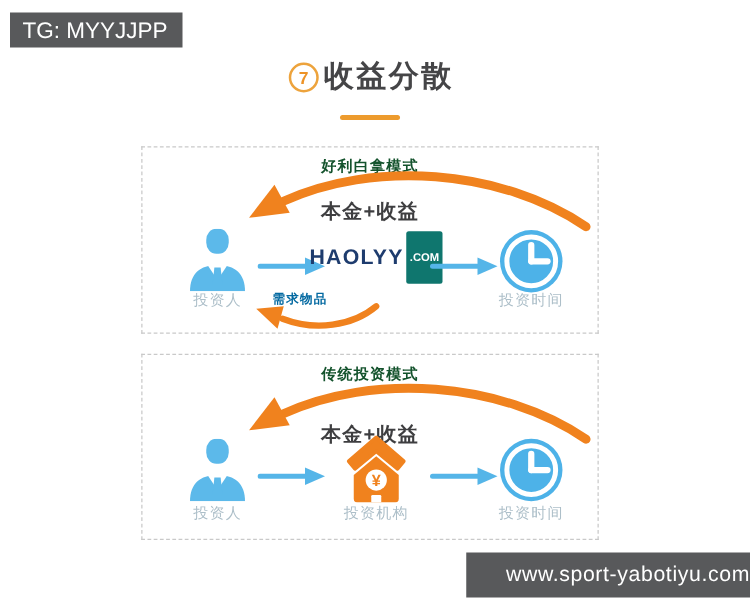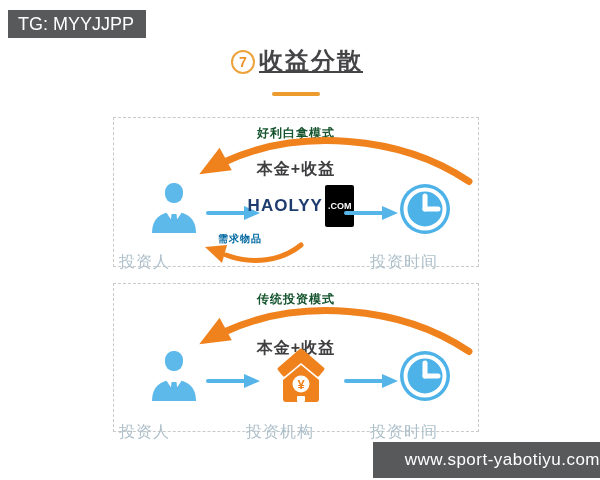--- a/index.html
+++ b/index.html
@@ -19,21 +19,21 @@
   }
 
   
   .circled-number{
     position:absolute;left:231px;top:50px;width:20px;height:20px;
     border:2px solid #EDA33C;border-radius:50%;
     color:#ED9327;font-size:14px;font-weight:bold;line-height:20px;text-align:center;
   }
   .page-title{
     position:absolute;left:259px;top:45px;
-    font-size:24px;font-weight:bold;color:#454547;letter-spacing:2px;text-decoration:underline;
+    font-size:24px;font-weight:bold;color:#454547;letter-spacing:2px;
   }
   .subtitle{
     position:absolute;left:0;top:72px;width:600px;text-align:center;
     font-size:14px;font-weight:bold;color:#454547;letter-spacing:1px;
   }
   .title-underline{
     position:absolute;left:272px;top:92px;width:48px;height:4px;
     background:#ED9B2D;border-radius:2px;
   }
 
@@ -52,22 +52,22 @@
   .panel-2 .curve-arrow{top:18px;}
   .return-label{
     position:absolute;left:50%;transform:translateX(-50%);
     font-size:16px;font-weight:bold;color:#3E3E40;white-space:nowrap;letter-spacing:1px;
   }
   .panel-1 .return-label{top:41px;}
   .panel-2 .return-label{top:54px;}
 
   
   .node-label{
-    position:absolute;width:110px;
-    font-size:16px;color:#ADBFC9;letter-spacing:1px;white-space:nowrap;margin-top:20px;
+    position:absolute;width:110px;text-align:center;
+    font-size:12px;color:#ADBFC9;letter-spacing:1px;white-space:nowrap;
   }
   .panel-1 .node-label{top:114px;}
   .panel-2 .node-label{top:118px;}
   .label-investor{left:5px;}
   .label-middle{left:132px;}
   .label-time{left:256px;}
 
   .investor-icon{position:absolute;left:36px;width:48px;height:50px;}
   .panel-1 .investor-icon{top:65px;}
   .panel-2 .investor-icon{top:67px;}
@@ -81,21 +81,21 @@
   .flow-arrow.a1{left:92px;}
   .flow-arrow.a2{left:230px;}
 
   
   .logo{position:absolute;left:137px;top:66px;width:100px;text-align:center;}
   .logo-cn{font-size:25px;font-weight:bold;color:#F0821E;line-height:26px;
            letter-spacing:1px;position:relative;display:inline-block;}
   .logo-reg{font-size:9px;color:#F0821E;position:absolute;right:-9px;top:-2px;font-weight:normal;}
   .logo-en-row{margin-top:1px;display:flex;align-items:center;justify-content:center;gap:2px;}
   .logo-en{font-size:17px;font-weight:bold;color:#1E3C6E;letter-spacing:1px;}
-  .logo-tld{font-size:9px;font-weight:bold;color:#fff;background:#000000;
+  .logo-tld{font-size:9px;font-weight:bold;color:#fff;background:#0f766e;
             border-radius:2px;padding:16px 3px;line-height:10px;}
 
   
   .demand-arrow{position:absolute;left:84px;top:121px;width:108px;height:28px;}
   .demand-label{
     position:absolute;left:104px;top:114px;
     font-size:10px;font-weight:bold;color:#0369a1;letter-spacing:1px;white-space:nowrap;
   }
 
   

